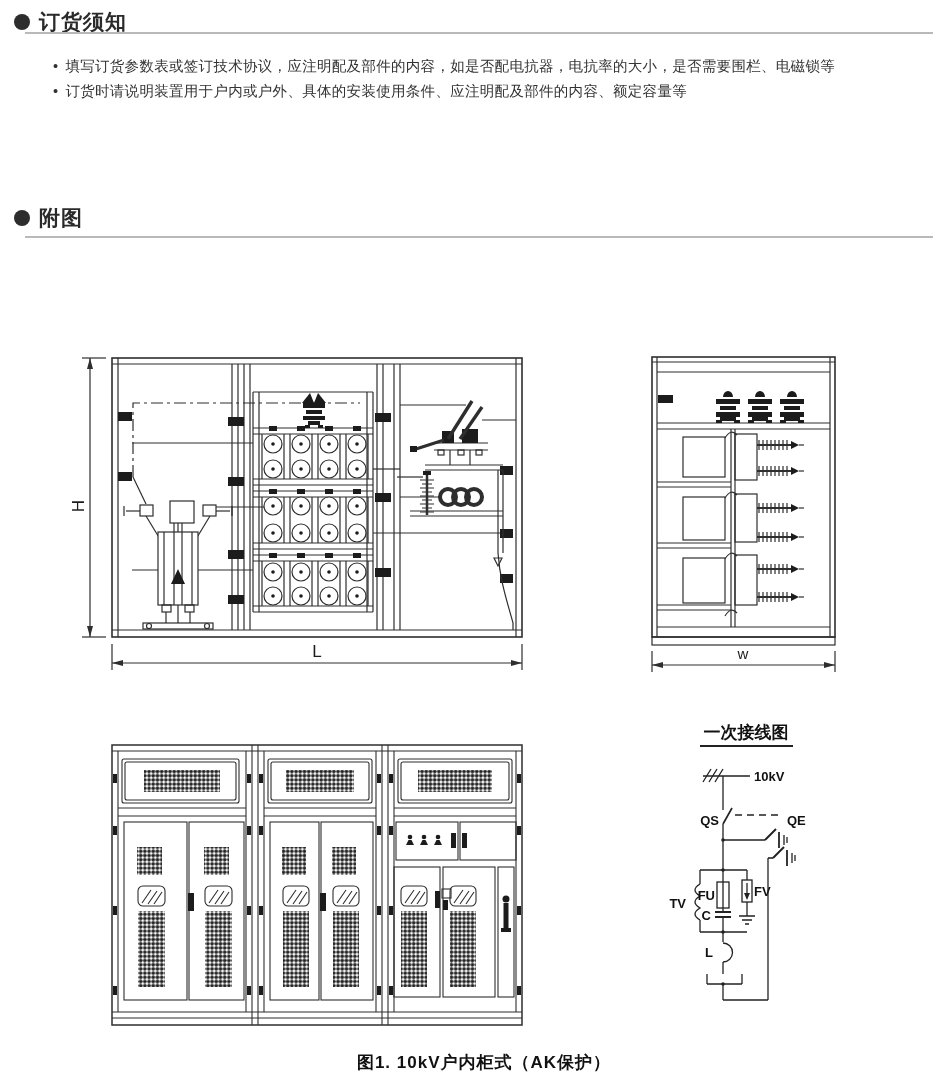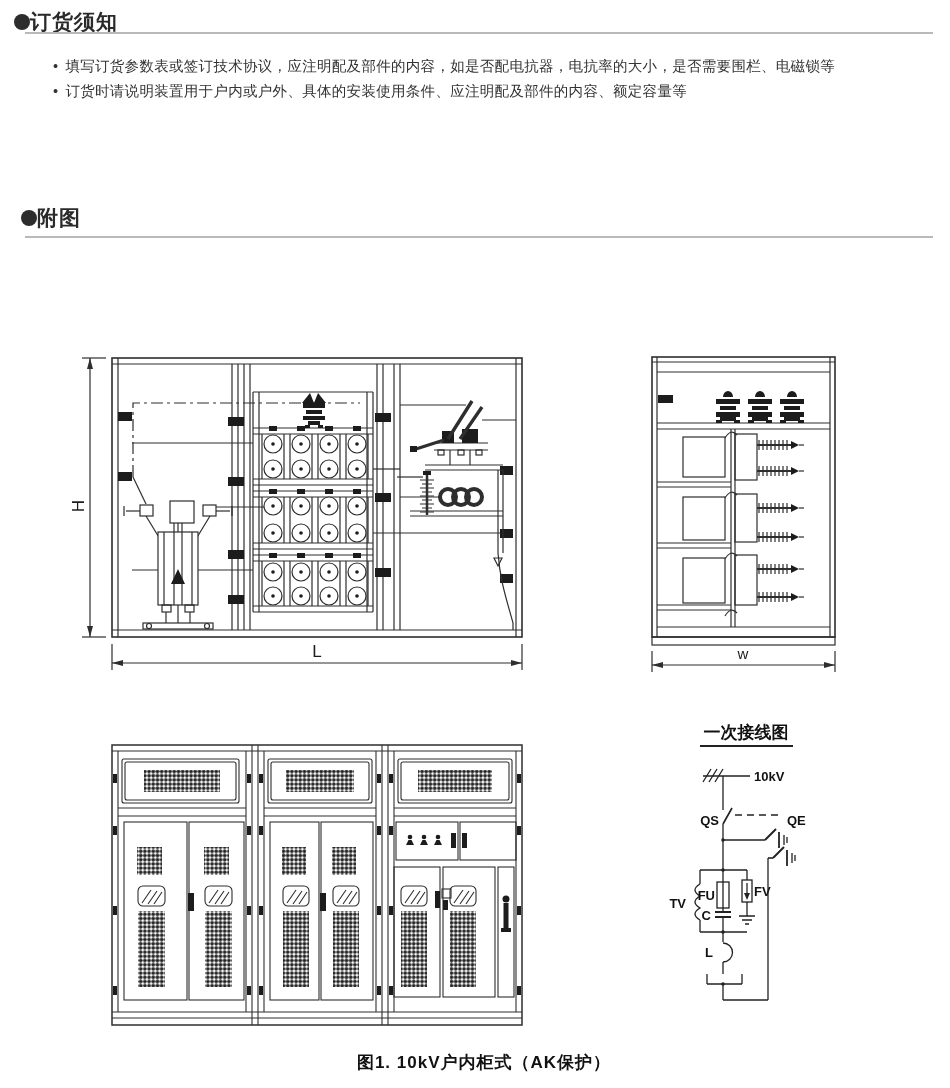--- a/index.html
+++ b/index.html
@@ -1,18 +1,18 @@
 <!DOCTYPE html>
 <html><head>
 <meta charset="utf-8">
 <style>
   html,body{margin:0;padding:0;background:#ffffff;}
   .page{position:relative;width:950px;height:1088px;background:#fff;overflow:hidden;
         font-family:"Liberation Sans","DejaVu Sans",sans-serif;color:#2b2b2b;}
-  .sec-head{position:absolute;display:flex;align-items:center;justify-content:center;}
+  .sec-head{position:absolute;display:flex;align-items:center;gap:9px;justify-content:center;}
   .sec-dot{width:16px;height:16px;border-radius:50%;background:#2d2d2d;flex:0 0 auto;}
   .sec-title{font-size:21px;font-weight:bold;color:#2a2a2a;letter-spacing:1px;}
   .rule{position:absolute;height:2px;background:#b9b9b9;}
   .bullets{position:absolute;left:43px;top:44px;width:900px;list-style:none;margin:10px;padding:0;}
   .bullets li{font-size:14.5px;line-height:25px;color:#333;letter-spacing:0.3px;}
   .bullets li::before{content:"•";margin-right:7px;color:#333;}
   svg text{font-family:"Liberation Sans","DejaVu Sans",sans-serif;}
   .caption{position:absolute;left:0;right:0;top:1051px;text-align:center;
            font-size:17px;font-weight:600;color:#111;letter-spacing:1px;padding-left:18px;}
   .drawing{position:absolute;}
@@ -26,21 +26,21 @@
     <span class="sec-dot"></span>
     <span class="sec-title">订货须知</span>
   </div>
   <div class="rule" style="left:25px;top:32px;width:908px;"></div>
 
   <ul class="bullets">
     <li>填写订货参数表或签订技术协议，应注明配及部件的内容，如是否配电抗器，电抗率的大小，是否需要围栏、电磁锁等</li>
     <li>订货时请说明装置用于户内或户外、具体的安装使用条件、应注明配及部件的内容、额定容量等</li>
   </ul>
 
-  <div class="sec-head" style="left:21px;top:204px;">
+  <div class="sec-head" style="left:14px;top:204px;">
     <span class="sec-dot"></span>
     <span class="sec-title">附图</span>
   </div>
   <div class="rule" style="left:25px;top:236px;width:908px;"></div>
 
   <svg class="drawing" style="left:70px;top:343px;" width="475" height="332" viewBox="0 0 475 332" stroke="#2e2e2e" fill="none" stroke-width="1.2">
 
     <g>
       <rect x="42" y="15" width="410" height="279" stroke-width="1.6"></rect>
       <line x1="48" y1="15" x2="48" y2="294"></line>

